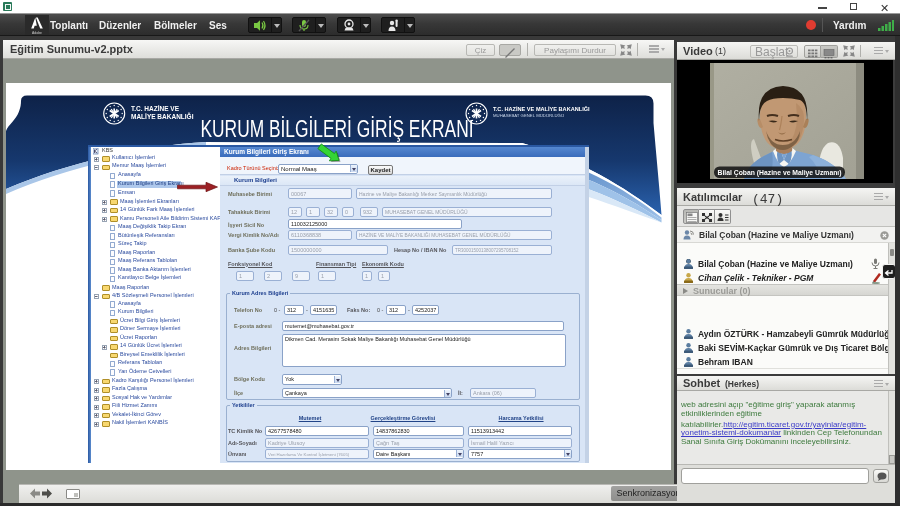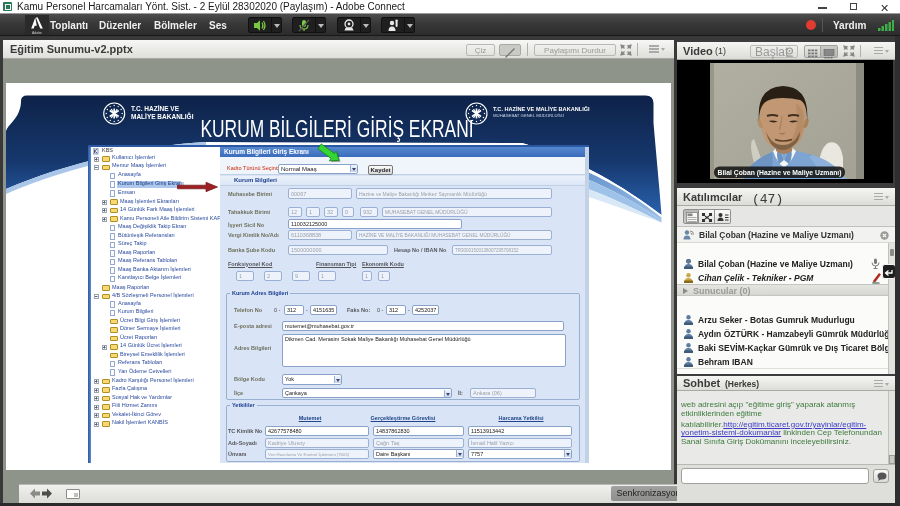--- a/index.html
+++ b/index.html
@@ -17,21 +17,20 @@
   .sel-a { position:absolute; right:0.5px; top:0.5px; bottom:0.5px; width:7px; background:linear-gradient(#eef4fc,#c8d8f0); border-left:1px solid #9ab0d4; }
   .sel-a:before { content:""; position:absolute; left:1.5px; top:3px; border-left:2px solid transparent; border-right:2px solid transparent; border-top:3px solid #446; }
 </style>
 </head>
 <body>
 
 <div class="abs" style="left:0;top:0;width:900px;height:14px;background:#ffffff;border-bottom:1px solid #9a9a9a;">
   <div class="abs" style="left:3px;top:2px;width:9px;height:9px;background:#2a7a5a;border-radius:1px;">
     <div class="abs" style="left:1.5px;top:1.5px;width:6px;height:6px;border:1px solid #fff;opacity:.95;"></div>
   </div>
-  <div class="abs" style="left:17px;top:1px;font-size:10px;color:#1a1a1a;white-space:nowrap;">Kamu Personel Harcamaları Yönt. Sist. - 2 Eylül 28302020 (Paylaşım) - Adobe Connect</div>
   <div class="abs" style="left:818px;top:7px;width:9px;height:1.5px;background:#444;"></div>
   <div class="abs" style="left:850px;top:3px;width:7px;height:7px;border:1.2px solid #444;"></div>
   <div class="abs" style="left:880px;top:2px;font-size:11px;color:#333;">✕</div>
 </div>
 
 <div class="abs" style="left:0;top:14px;width:900px;height:22px;background:linear-gradient(#4d4d4d,#383838 45%,#2c2c2c);border-bottom:1px solid #181818;">
 
   <div class="abs" style="left:25px;top:1px;width:24px;height:20px;background:#2a2a2a;">
     <svg width="24" height="20" viewBox="0 0 24 20">
       <path d="M10.3 2.5 L6.2 13.5 L8.8 13.5 L9.6 10.8 L11.8 10.8 Z" fill="#fff"></path>
@@ -619,28 +618,20 @@
           <path d="M2 10 L4 11.5 L1.5 12.5 Z" fill="#5a5a56"></path>
           <ellipse cx="5" cy="12" rx="4" ry="1" fill="#8a9a8a"></ellipse>
         </svg>
     </div>
 
     <div class="abs" style="left:0;top:96px;width:211px;height:12px;background:linear-gradient(#e4e4e0,#d6d6d2);border-bottom:1px solid #c4c4c0;border-top:1px solid #c4c4c0;">
       <div class="abs" style="left:6px;top:3px;width:0;height:0;border-top:3.5px solid transparent;border-bottom:3.5px solid transparent;border-left:5px solid #8a8a86;"></div>
       <div class="abs" style="left:16px;top:0.5px;font-size:9px;font-weight:bold;color:#9a9a96;">Sunucular (0)</div>
     </div>
 
-    <div class="abs" style="left:0;top:124px;width:211px;height:14px;">
-      <svg class="abs" style="left:6px;top:1.5px;" width="11" height="11" viewBox="0 0 11 11">
-          <circle cx="5.5" cy="3.2" r="2.2" fill="#5b7da0"></circle>
-          <path d="M1.5 10 Q1.5 6 5.5 6 Q9.5 6 9.5 10 Z" fill="#5b7da0"></path>
-          <rect x="1" y="8.5" width="9" height="2.5" rx="0.5" fill="#3d5a78"></rect>
-        </svg>
-      <div class="abs" style="left:21px;top:2.5px;font-size:8.5px;font-weight:bold;color:#222;white-space:nowrap;">Arzu Seker - Botas Gumruk Mudurlugu</div>
-    </div>
     <div class="abs" style="left:0;top:138px;width:211px;height:14px;">
       <svg class="abs" style="left:6px;top:1.5px;" width="11" height="11" viewBox="0 0 11 11">
           <circle cx="5.5" cy="3.2" r="2.2" fill="#5b7da0"></circle>
           <path d="M1.5 10 Q1.5 6 5.5 6 Q9.5 6 9.5 10 Z" fill="#5b7da0"></path>
           <rect x="1" y="8.5" width="9" height="2.5" rx="0.5" fill="#3d5a78"></rect>
         </svg>
       <div class="abs" style="left:21px;top:2.5px;font-size:8.5px;font-weight:bold;color:#222;white-space:nowrap;">Aydın ÖZTÜRK - Hamzabeyli Gümrük Müdürlüğü</div>
     </div>
     <div class="abs" style="left:0;top:152px;width:211px;height:14px;">
       <svg class="abs" style="left:6px;top:1.5px;" width="11" height="11" viewBox="0 0 11 11">

